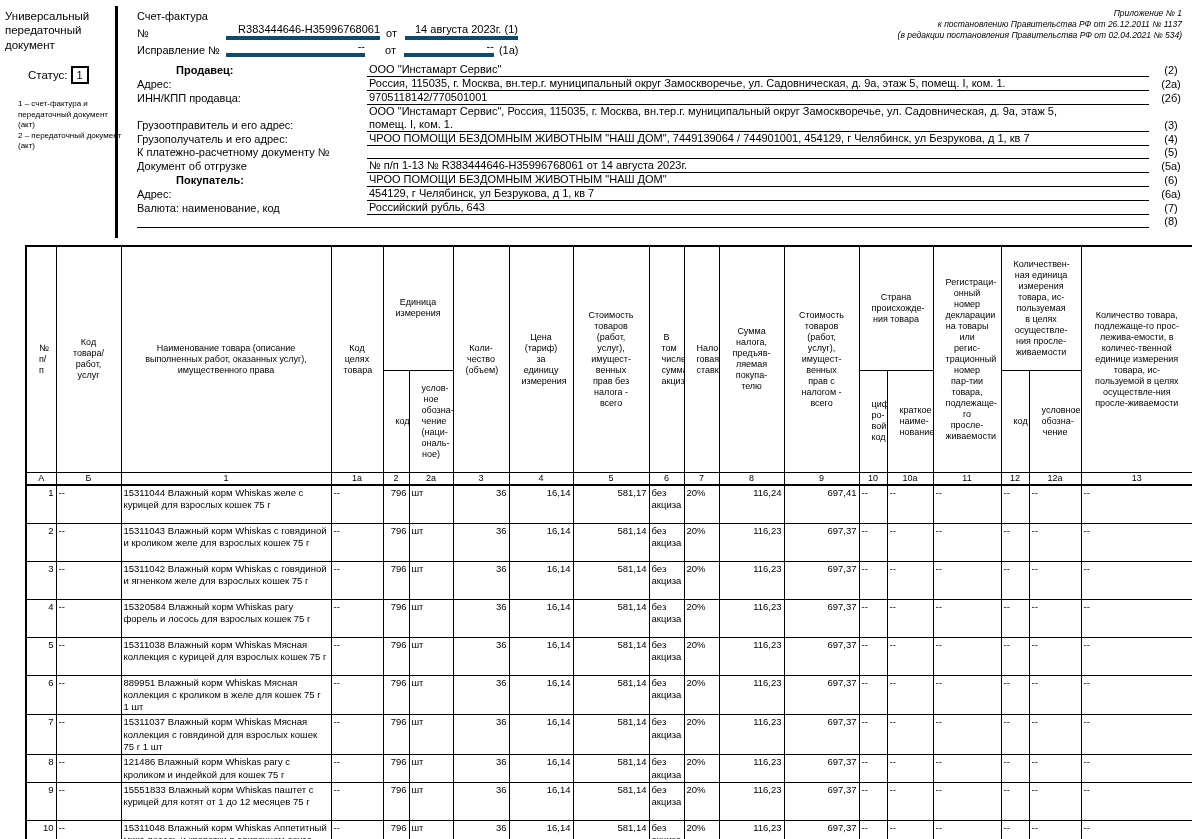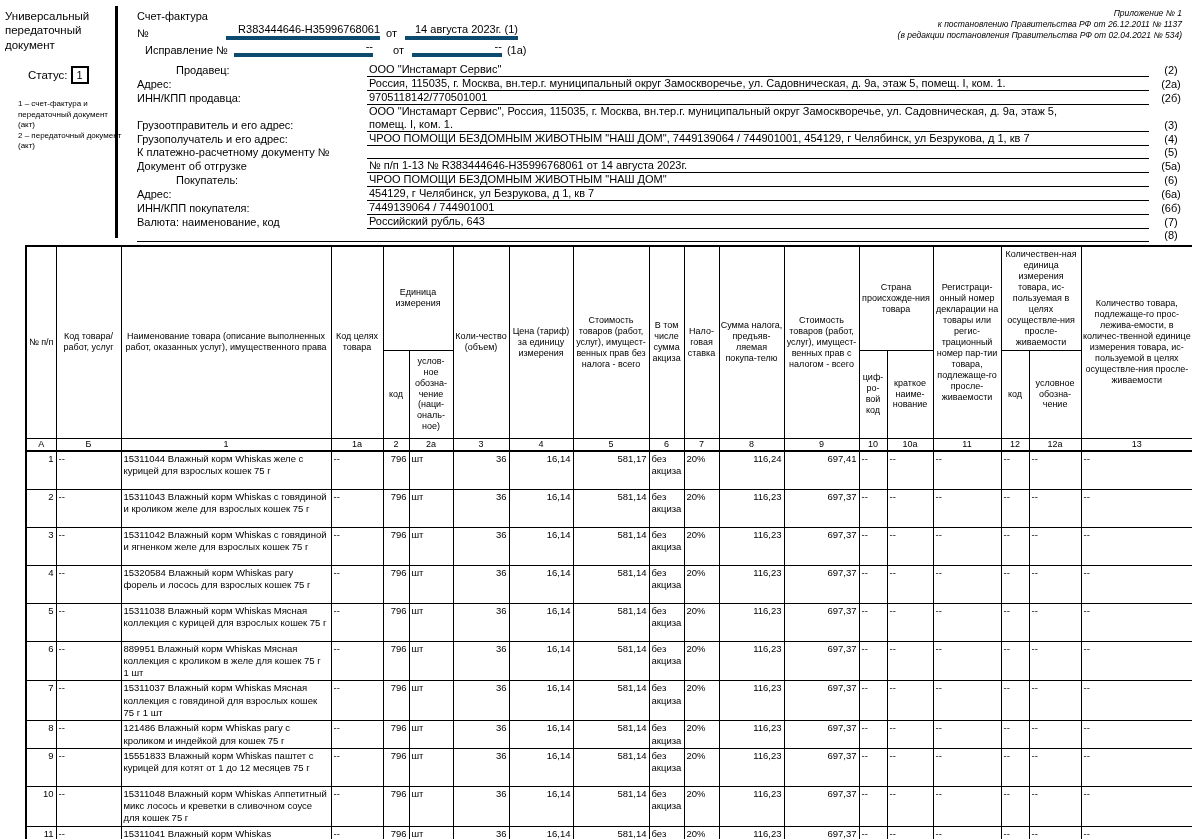--- a/index.html
+++ b/index.html
@@ -15,36 +15,36 @@
   .side-title { position:absolute; left:5px; top:9px; width:110px; font-size:11.5px; line-height:1.25; }
   .status-line { position:absolute; left:28px; top:66px; font-size:11.5px; }
   .status-box { display:inline-block; border:2px solid #000; padding:0 4px; margin-left:3px; font-size:11px; line-height:14px; }
   .legend { position:absolute; left:18px; top:99px; width:106px; font-size:8px; line-height:1.32; }
   .vline { position:absolute; left:115px; top:6px; width:3px; height:232px; background:#000; }
   
   .form { position:absolute; left:137px; top:10px; width:1056px; font-size:11px; line-height:13px; }
   .inv-line { display:flex; align-items:flex-end; white-space:nowrap; }
   .u { border-bottom:4px solid #0c4a6e; text-align:right; }
   .inv-no-label { width:89px; }
-  .inv-corr-label { width:89px;margin-left:8px; }
+  .inv-corr-label { width:89px; }
   .w154 { width:154px; } .w139 { width:139px; } .w113 { width:113px; } .w90 { width:90px; }
   .ot { margin:0 8px 0 6px; }
   .ot2 { margin:0 8px 0 20px; }
   .code-after { margin-left:5px; }
   .party-rows { margin-top:6px; }
   .party-pre { margin-left:230px; padding-left:2px; }
   .party-row { display:flex; align-items:flex-end; min-height:13px; }
   .p-label { width:230px; flex:0 0 230px; }
-  .p-label.b { font-weight:normal;padding-left:39px; }
+  .p-label.b { font-weight:bold;padding-left:39px; }
   .party-row.wide .p-label { width:436px; flex:0 0 436px; line-height:12.5px; }
   .p-value { flex:1 1 auto; border-bottom:1px solid #000; padding-left:2px; min-height:13px; white-space:nowrap; overflow:hidden; }
   .p-code { flex:0 0 44px; text-align:center; }
   
   .doc-table { position:absolute; left:25px; top:245px; width:1167px; border-collapse:collapse; table-layout:fixed; border:2px solid #000; }
-  .doc-table th { border:1px solid #000; font-weight:normal; font-size:9px; line-height:1.22; text-align:center; vertical-align:middle; padding:1px; overflow:hidden; }
+  .doc-table th { border:1px solid #000; font-weight:normal; font-size:9px; line-height:1.22; text-align:center; vertical-align:middle; padding:12px; overflow:hidden; }
   .doc-table tr.h1 th { height:104px; }
   .doc-table tr.h2 th { height:88px; }
   .doc-table tr.codes td { border:1px solid #000; border-bottom:2px solid #000; font-size:9px; height:13px; text-align:center; vertical-align:middle; padding:0; }
   .doc-table tbody td { border:1px solid #000; font-size:9.5px; line-height:12.3px; vertical-align:top; padding:1px 2px; overflow:hidden; }
   .doc-table tbody tr { height:38px; }
   .doc-table tbody tr.row-short { height:25px; }
   .doc-table tbody td.ra { text-align:right; }
 </style>
 </head>
 <body>
@@ -121,25 +121,20 @@
         </div>
         <div class="party-row">
           <div class="p-label b">Покупатель:</div>
           <div class="p-value">ЧРОО ПОМОЩИ БЕЗДОМНЫМ ЖИВОТНЫМ "НАШ ДОМ"</div>
           <div class="p-code">(6)</div>
         </div>
         <div class="party-row">
           <div class="p-label">Адрес:</div>
           <div class="p-value">454129, г Челябинск, ул Безрукова, д 1, кв 7</div>
           <div class="p-code">(6а)</div>
-        </div>
-        <div class="party-row">
-          <div class="p-label">ИНН/КПП покупателя:</div>
-          <div class="p-value">7449139064 / 744901001</div>
-          <div class="p-code">(6б)</div>
         </div>
         <div class="party-row">
           <div class="p-label">Валюта: наименование, код</div>
           <div class="p-value">Российский рубль, 643</div>
           <div class="p-code">(7)</div>
         </div>
         <div class="party-row wide">
           <div class="p-value"></div>
           <div class="p-code">(8)</div>
         </div>

